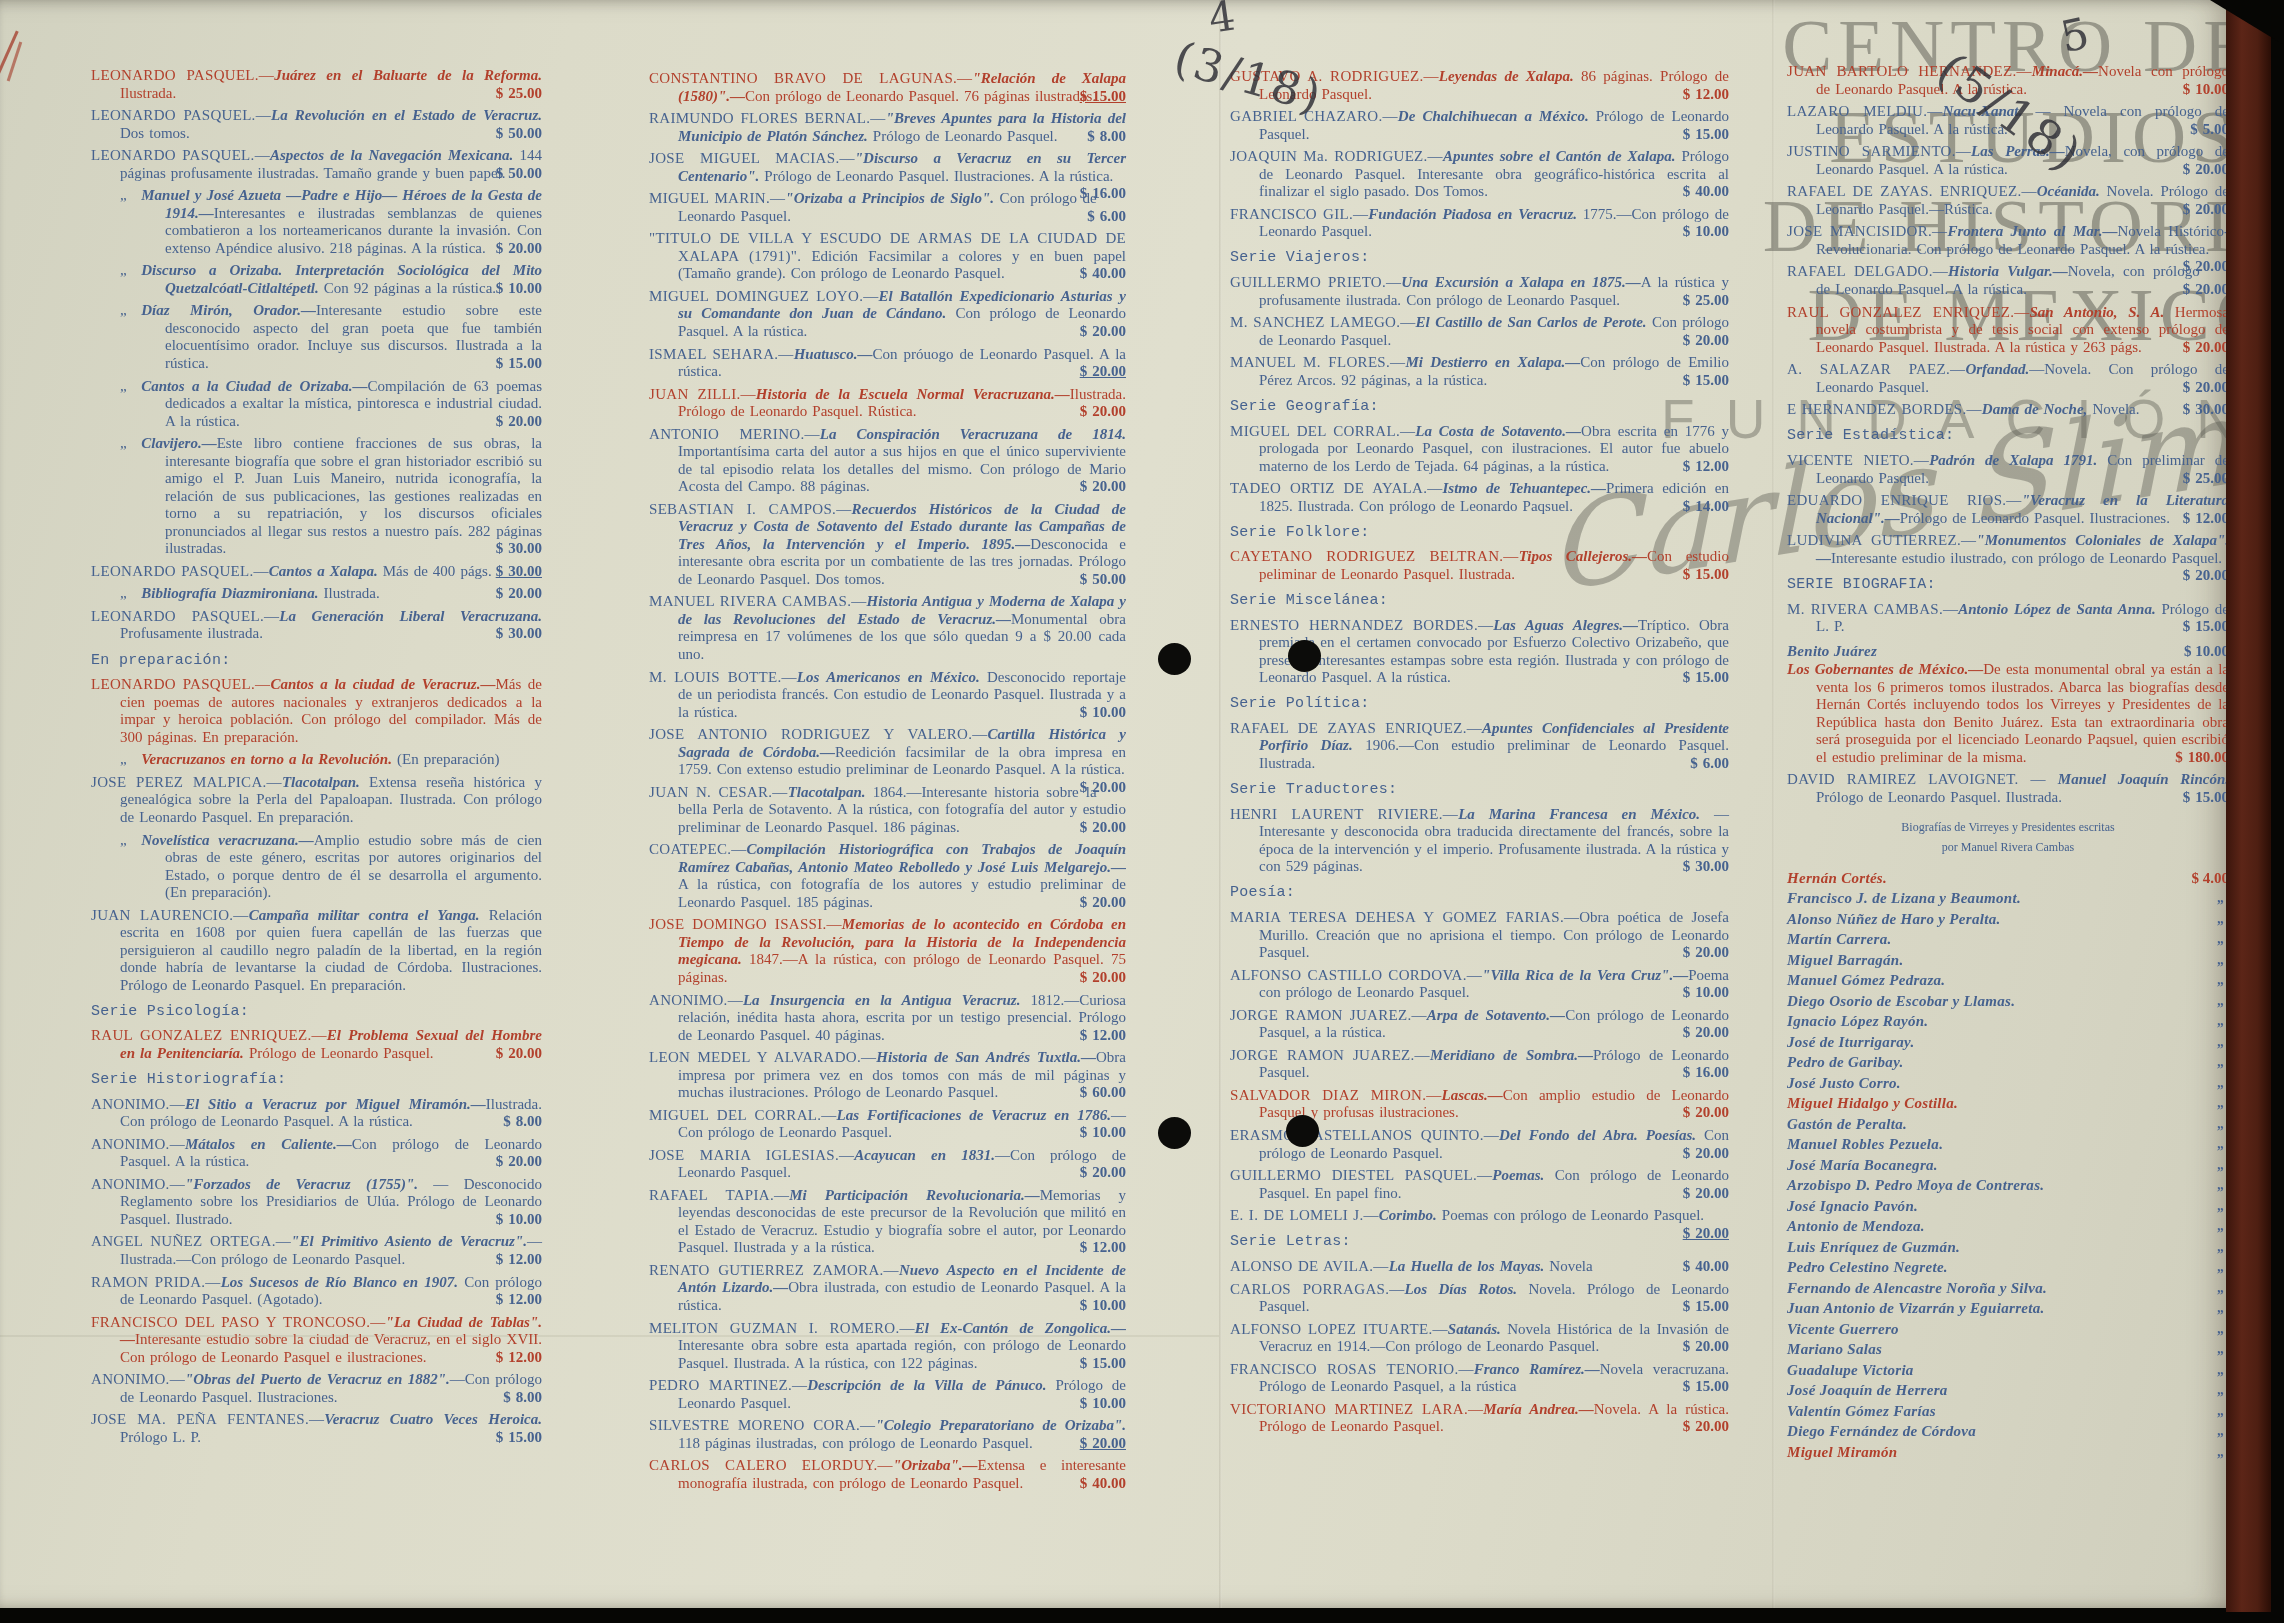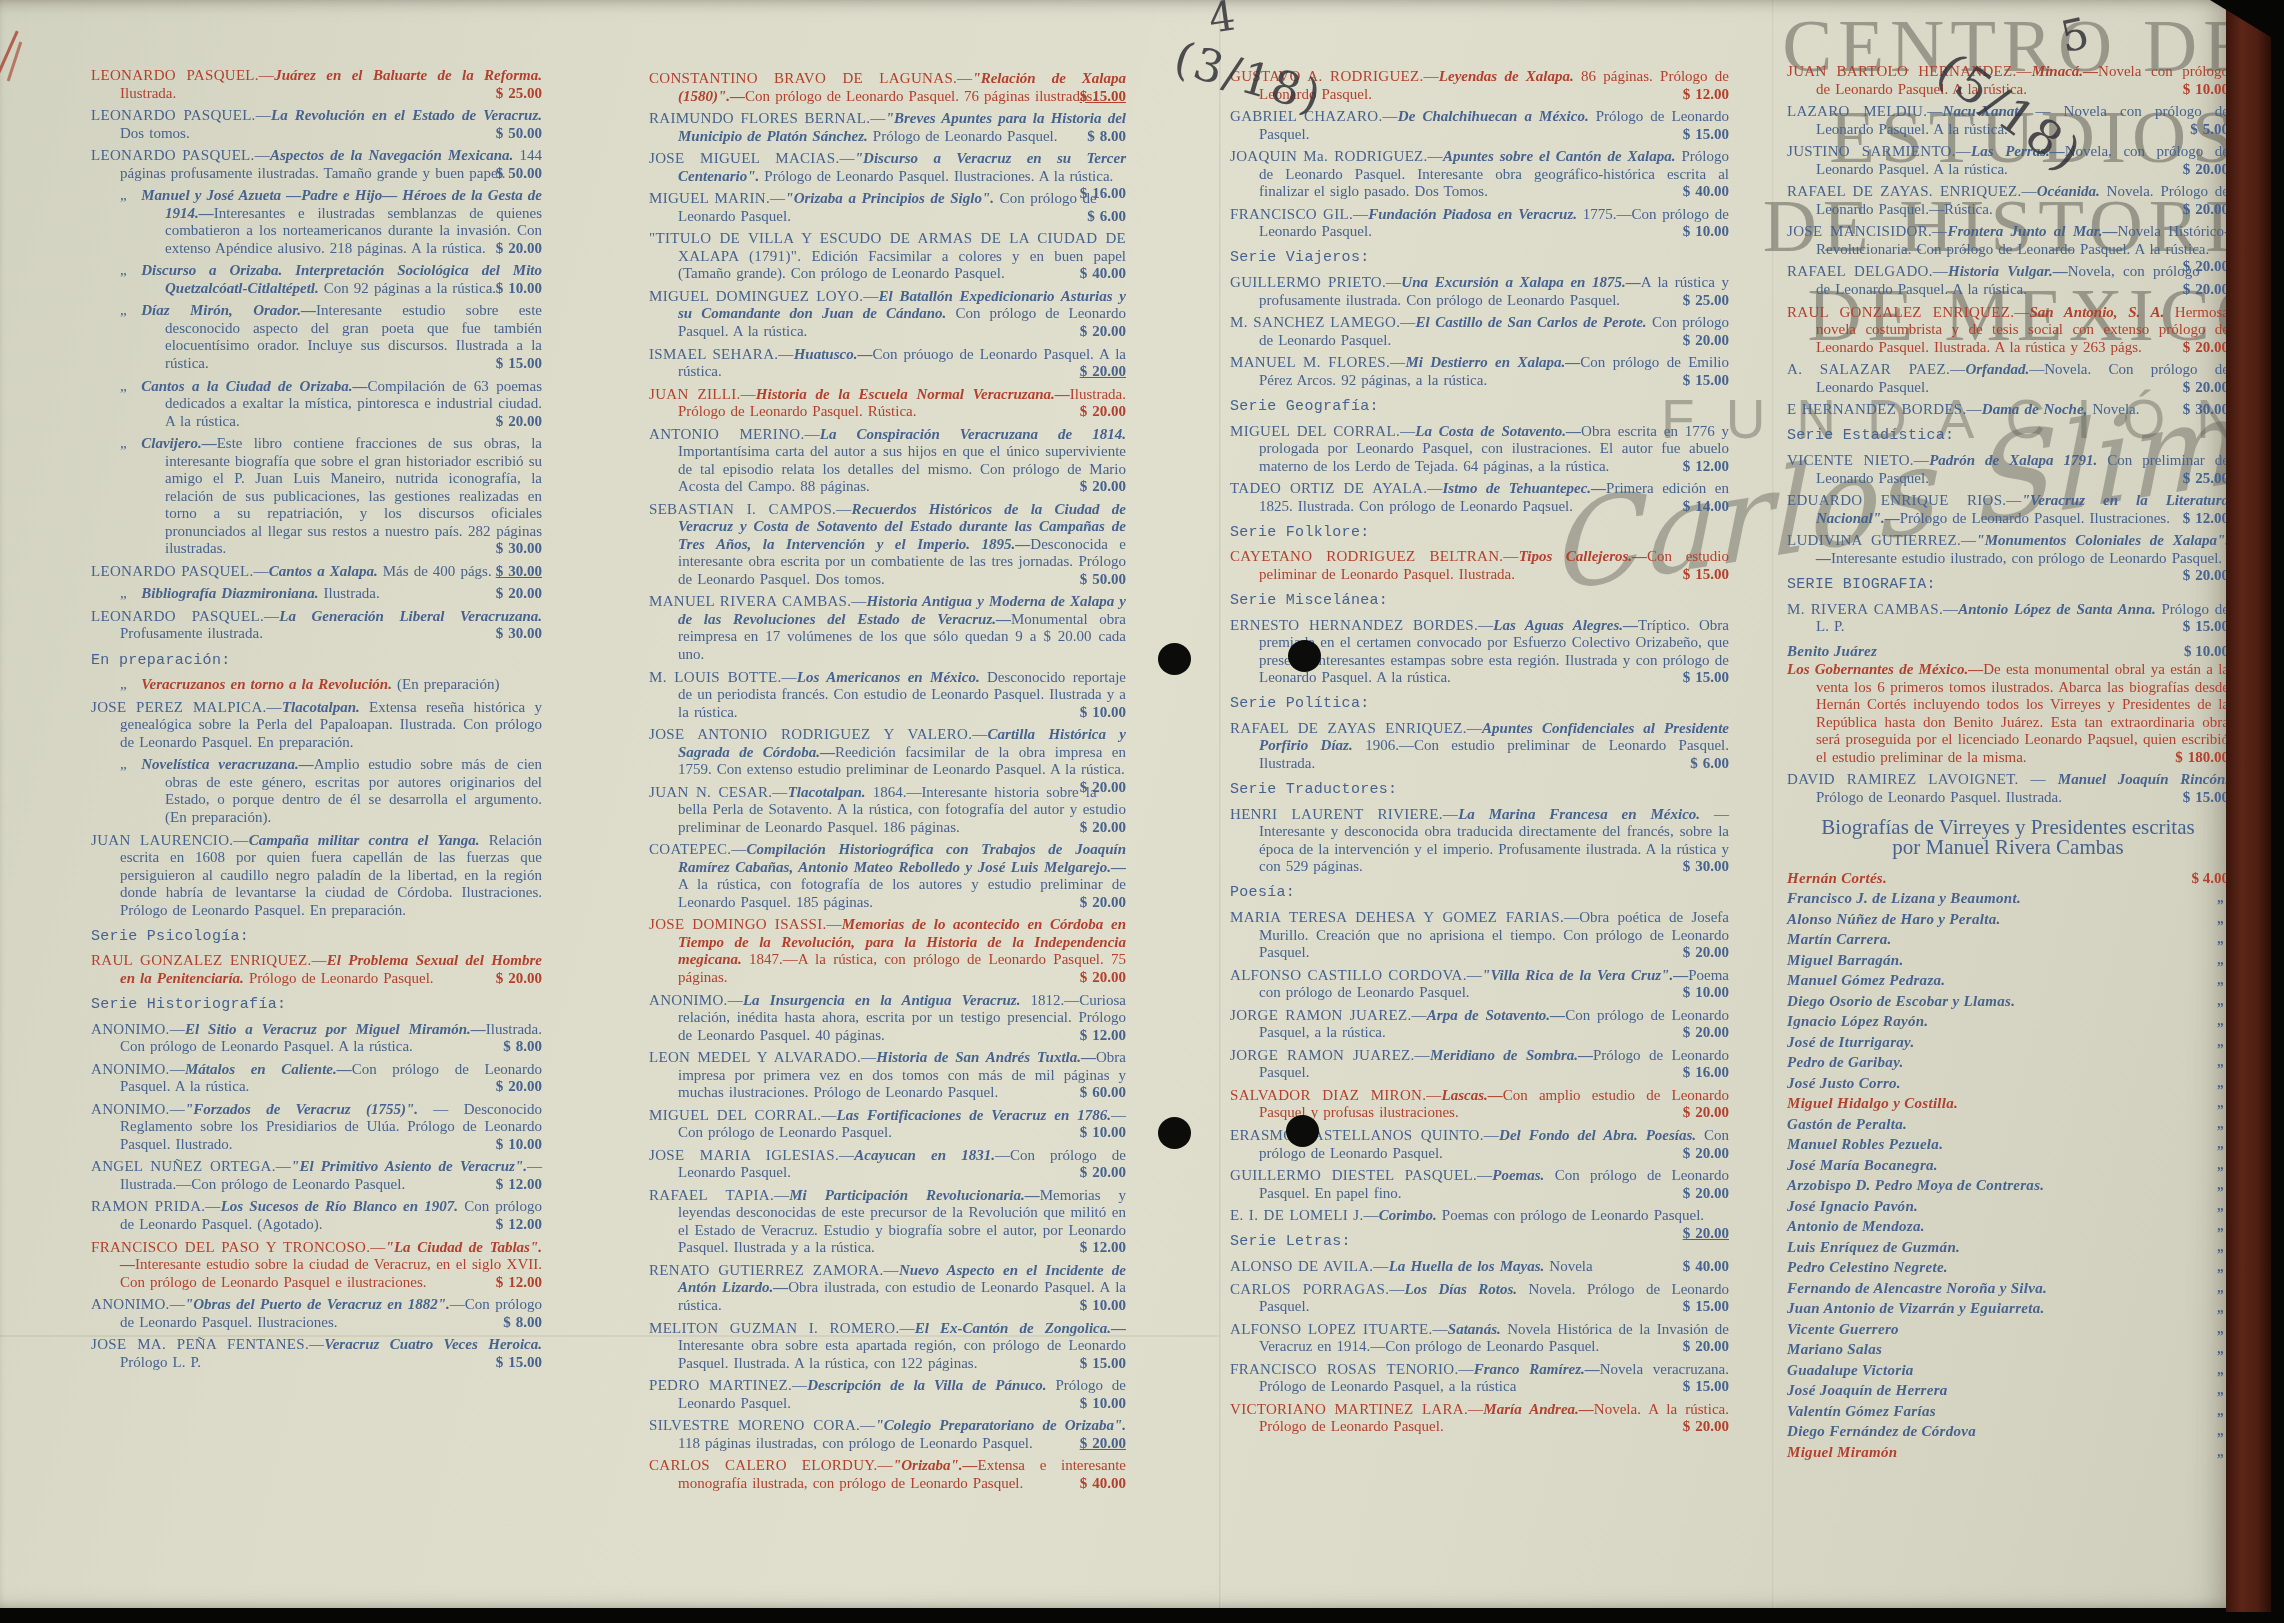--- a/index.html
+++ b/index.html
@@ -36,21 +36,21 @@
   .blue{color:#46628f;}
   .red{color:#b2402c;}
   .dm{margin-right:13.7px;letter-spacing:0.9px;}
   .au{letter-spacing:0.3px;}
   .ti{font-style:italic;font-weight:bold;}
   .ti.red{color:#b2402c;}
   .re{}
   .price{float:right;font-weight:bold;margin-left:12px;white-space:nowrap;}
   .price.pu{text-decoration:underline;}
   .hdr{font-size:15px;line-height:17px;margin:8.6px 0 7.7px;padding:0;letter-spacing:0.3px;font-family:Liberation Mono, monospace;}
-  .sub{font-size:21px;line-height:19.7px;text-align:center;margin:12px 0 10.3px;font-weight:normal;}
+  .sub{font-size:12px;line-height:19.7px;text-align:center;margin:12px 0 10.3px;font-weight:normal;}
   .namerow{display:flex;justify-content:space-between;align-items:flex-end;line-height:20.5px;margin:0;}
   .namerow .nm{font-style:italic;font-weight:bold;font-size:15px;letter-spacing:0.3px;}
   .namerow .dm2{font-size:13.7px;font-weight:bold;color:#46628f;padding-right:5.1px;}
   .namerow .npr{font-weight:bold;font-size:15px;}
 
   .hole{position:absolute;width:33px;height:32px;border-radius:50%;background:#0c0c0a;}
   #hole1{left:1158px;top:643px;} #hole2{left:1288px;top:640px;}
   #hole3{left:1158px;top:1117px;} #hole4{left:1286px;top:1115px;}
 
   #watermark{position:absolute;left:0;top:0;width:2233px;height:1608px;pointer-events:none;}
@@ -94,20 +94,21 @@
       <p class="entry blue"><span class="au">LEONARDO PASQUEL.—</span><span class="ti">Aspectos de la Navegación Mexicana.</span><span class="re"> 144 páginas profusamente ilustradas. Tamaño grande y buen papel.</span><span class="price">$ 50.00</span></p>
       <p class="entry blue ditto"><span class="dm">„</span><span class="ti">Manuel y José Azueta —Padre e Hijo— Héroes de la Gesta de 1914.—</span><span class="re">Interesantes e ilustradas semblanzas de quienes combatieron a los norteamericanos durante la invasión. Con extenso Apéndice alusivo. 218 páginas. A la rústica.</span><span class="price">$ 20.00</span></p>
       <p class="entry blue ditto"><span class="dm">„</span><span class="ti">Discurso a Orizaba. Interpretación Sociológica del Mito Quetzalcóatl-Citlaltépetl.</span><span class="re"> Con 92 páginas a la rústica.</span><span class="price">$ 10.00</span></p>
       <p class="entry blue ditto"><span class="dm">„</span><span class="ti">Díaz Mirón, Orador.—</span><span class="re">Interesante estudio sobre este desconocido aspecto del gran poeta que fue también elocuentísimo orador. Incluye sus discursos. Ilustrada a la rústica.</span><span class="price">$ 15.00</span></p>
       <p class="entry blue ditto"><span class="dm">„</span><span class="ti">Cantos a la Ciudad de Orizaba.—</span><span class="re">Compilación de 63 poemas dedicados a exaltar la mística, pintoresca e industrial ciudad. A la rústica.</span><span class="price">$ 20.00</span></p>
       <p class="entry blue ditto"><span class="dm">„</span><span class="ti">Clavijero.—</span><span class="re">Este libro contiene fracciones de sus obras, la interesante biografía que sobre el gran historiador escribió su amigo el P. Juan Luis Maneiro, nutrida iconografía, la relación de sus publicaciones, las gestiones realizadas en torno a su repatriación, y los discursos oficiales pronunciados al llegar sus restos a nuestro país. 282 páginas ilustradas.</span><span class="price">$ 30.00</span></p>
       <p class="entry blue"><span class="au">LEONARDO PASQUEL.—</span><span class="ti">Cantos a Xalapa.</span><span class="re"> Más de 400 págs.</span><span class="price pu">$ 30.00</span></p>
       <p class="entry blue ditto"><span class="dm">„</span><span class="ti">Bibliografía Diazmironiana.</span><span class="re"> Ilustrada.</span><span class="price">$ 20.00</span></p>
       <p class="entry blue"><span class="au">LEONARDO PASQUEL.—</span><span class="ti">La Generación Liberal Veracruzana.</span><span class="re"> Profusamente ilustrada.</span><span class="price">$ 30.00</span></p>
       <p class="hdr blue">En preparación:</p>
+      <p class="entry red"><span class="au">LEONARDO PASQUEL.—</span><span class="ti">Cantos a la ciudad de Veracruz.—</span><span class="re">Más de cien poemas de autores nacionales y extranjeros dedicados a la impar y heroica población. Con prólogo del compilador. Más de 300 páginas. En preparación.</span></p>
       <p class="entry blue ditto"><span class="dm">„</span><span class="ti red">Veracruzanos en torno a la Revolución.</span><span class="re"> (En preparación)</span></p>
       <p class="entry blue"><span class="au">JOSE PEREZ MALPICA.—</span><span class="ti">Tlacotalpan.</span><span class="re"> Extensa reseña histórica y genealógica sobre la Perla del Papaloapan. Ilustrada. Con prólogo de Leonardo Pasquel. En preparación.</span></p>
       <p class="entry blue ditto"><span class="dm">„</span><span class="ti">Novelística veracruzana.—</span><span class="re">Amplio estudio sobre más de cien obras de este género, escritas por autores originarios del Estado, o porque dentro de él se desarrolla el argumento. (En preparación).</span></p>
       <p class="entry blue"><span class="au">JUAN LAURENCIO.—</span><span class="ti">Campaña militar contra el Yanga.</span><span class="re"> Relación escrita en 1608 por quien fuera capellán de las fuerzas que persiguieron al caudillo negro paladín de la libertad, en la región donde habría de levantarse la ciudad de Córdoba. Ilustraciones. Prólogo de Leonardo Pasquel. En preparación.</span></p>
       <p class="hdr blue">Serie Psicología:</p>
       <p class="entry red"><span class="au">RAUL GONZALEZ ENRIQUEZ.—</span><span class="ti">El Problema Sexual del Hombre en la Penitenciaría.</span><span class="re"> Prólogo de Leonardo Pasquel.</span><span class="price">$ 20.00</span></p>
       <p class="hdr blue">Serie Historiografía:</p>
       <p class="entry blue"><span class="au">ANONIMO.—</span><span class="ti">El Sitio a Veracruz por Miguel Miramón.—</span><span class="re">Ilustrada. Con prólogo de Leonardo Pasquel. A la rústica.</span><span class="price">$ 8.00</span></p>
       <p class="entry blue"><span class="au">ANONIMO.—</span><span class="ti">Mátalos en Caliente.—</span><span class="re">Con prólogo de Leonardo Pasquel. A la rústica.</span><span class="price">$ 20.00</span></p>
       <p class="entry blue"><span class="au">ANONIMO.—</span><span class="ti">"Forzados de Veracruz (1755)".</span><span class="re"> — Desconocido Reglamento sobre los Presidiarios de Ulúa. Prólogo de Leonardo Pasquel. Ilustrado.</span><span class="price">$ 10.00</span></p>

